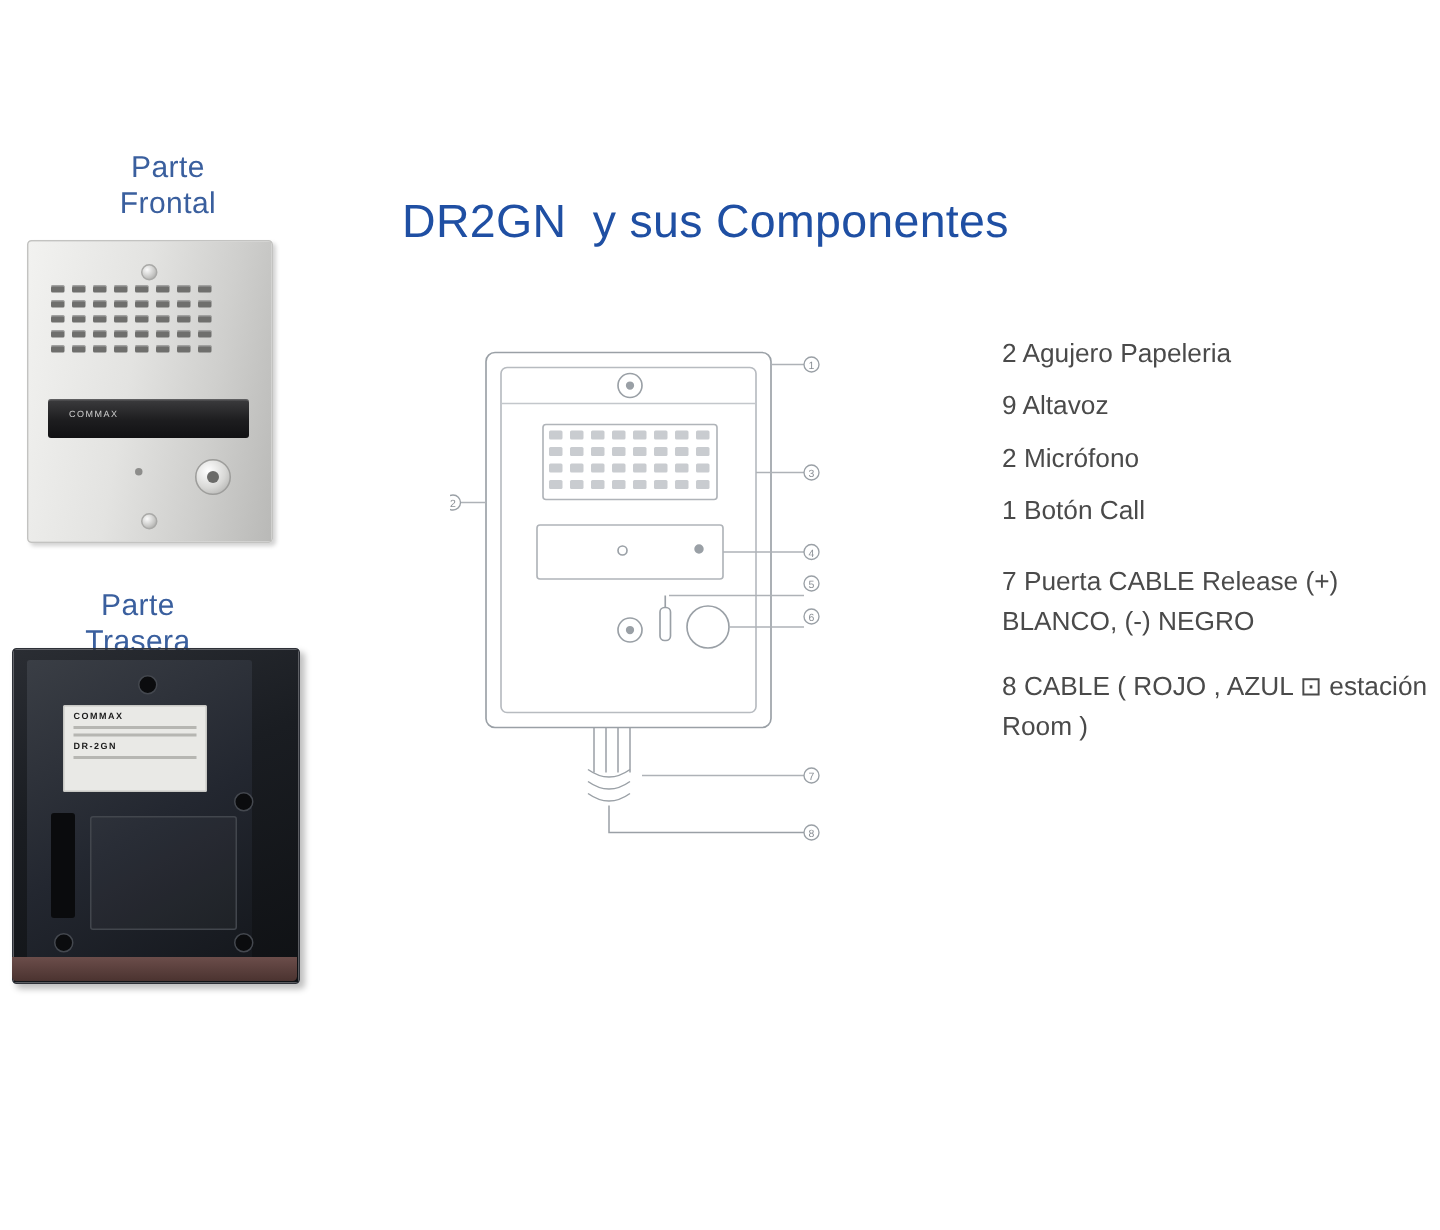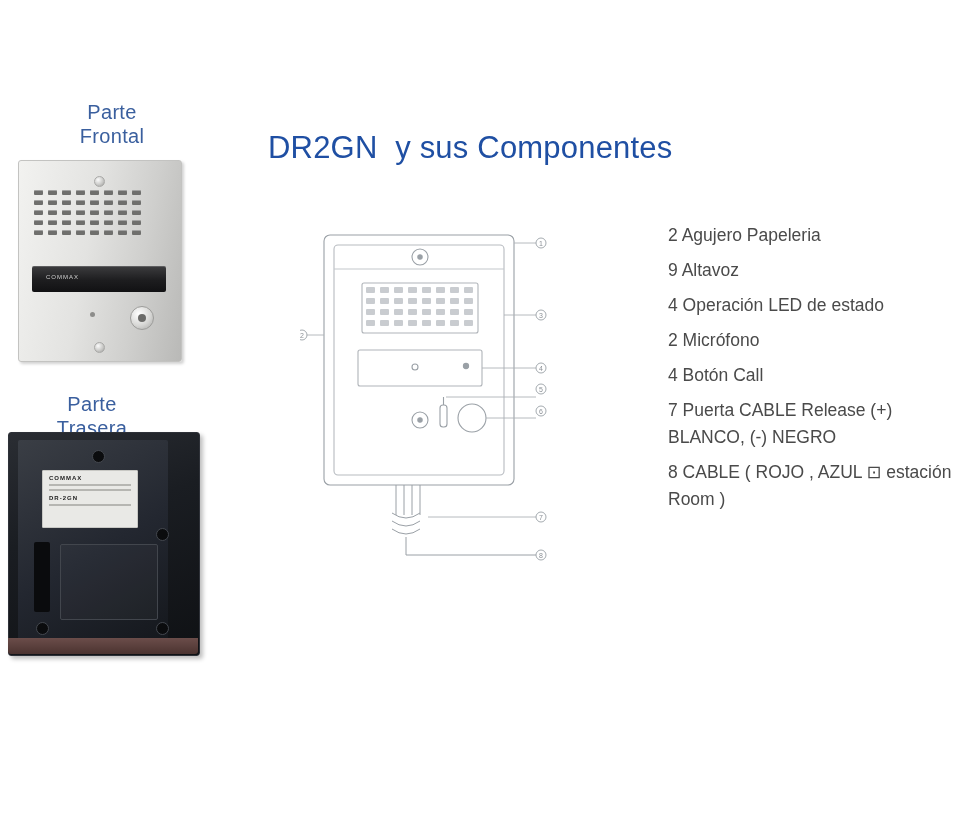--- a/index.html
+++ b/index.html
@@ -126,21 +126,21 @@
   #drawing svg{display:block;}
 
   
   #list{
     position:absolute;left:668px;top:218px;width:290px;
     color:#4a4a4a;
     font-size:17.5px;
     line-height:35px;
   }
   .list-item{white-space:pre-line;}
-  .list-item.two{line-height:27px;margin-bottom:8px;margin-top:4px;}
+  .list-item.two{line-height:27px;margin-bottom:8px;margin-top:16px;}
 </style>
 </head>
 <body>
 
 <div id="stage">
 
   <div class="side-label" id="label-front">Parte
 Frontal</div>
 
   <div class="photo" id="photo-front">
@@ -325,20 +325,19 @@
         <text x="241" y="295">7</text>
         <text x="241" y="333">8</text>
         <text x="2" y="113">2</text>
       </g>
     </svg>
   </div>
 
   <div id="list">
     <div class="list-item">2 Agujero Papeleria</div>
     <div class="list-item">9 Altavoz</div>
-    <div class="list-item">4 Operación LED de estado</div>
     <div class="list-item">2 Micrófono</div>
-    <div class="list-item">4 Botón Call</div>
+    <div class="list-item">1 Botón Call</div>
     <div class="list-item two">7 Puerta CABLE Release (+) BLANCO, (-) NEGRO</div>
     <div class="list-item two">8 CABLE ( ROJO , AZUL ⊡ estación Room )</div>
   </div>
 
 </div>
 
 </body></html>

